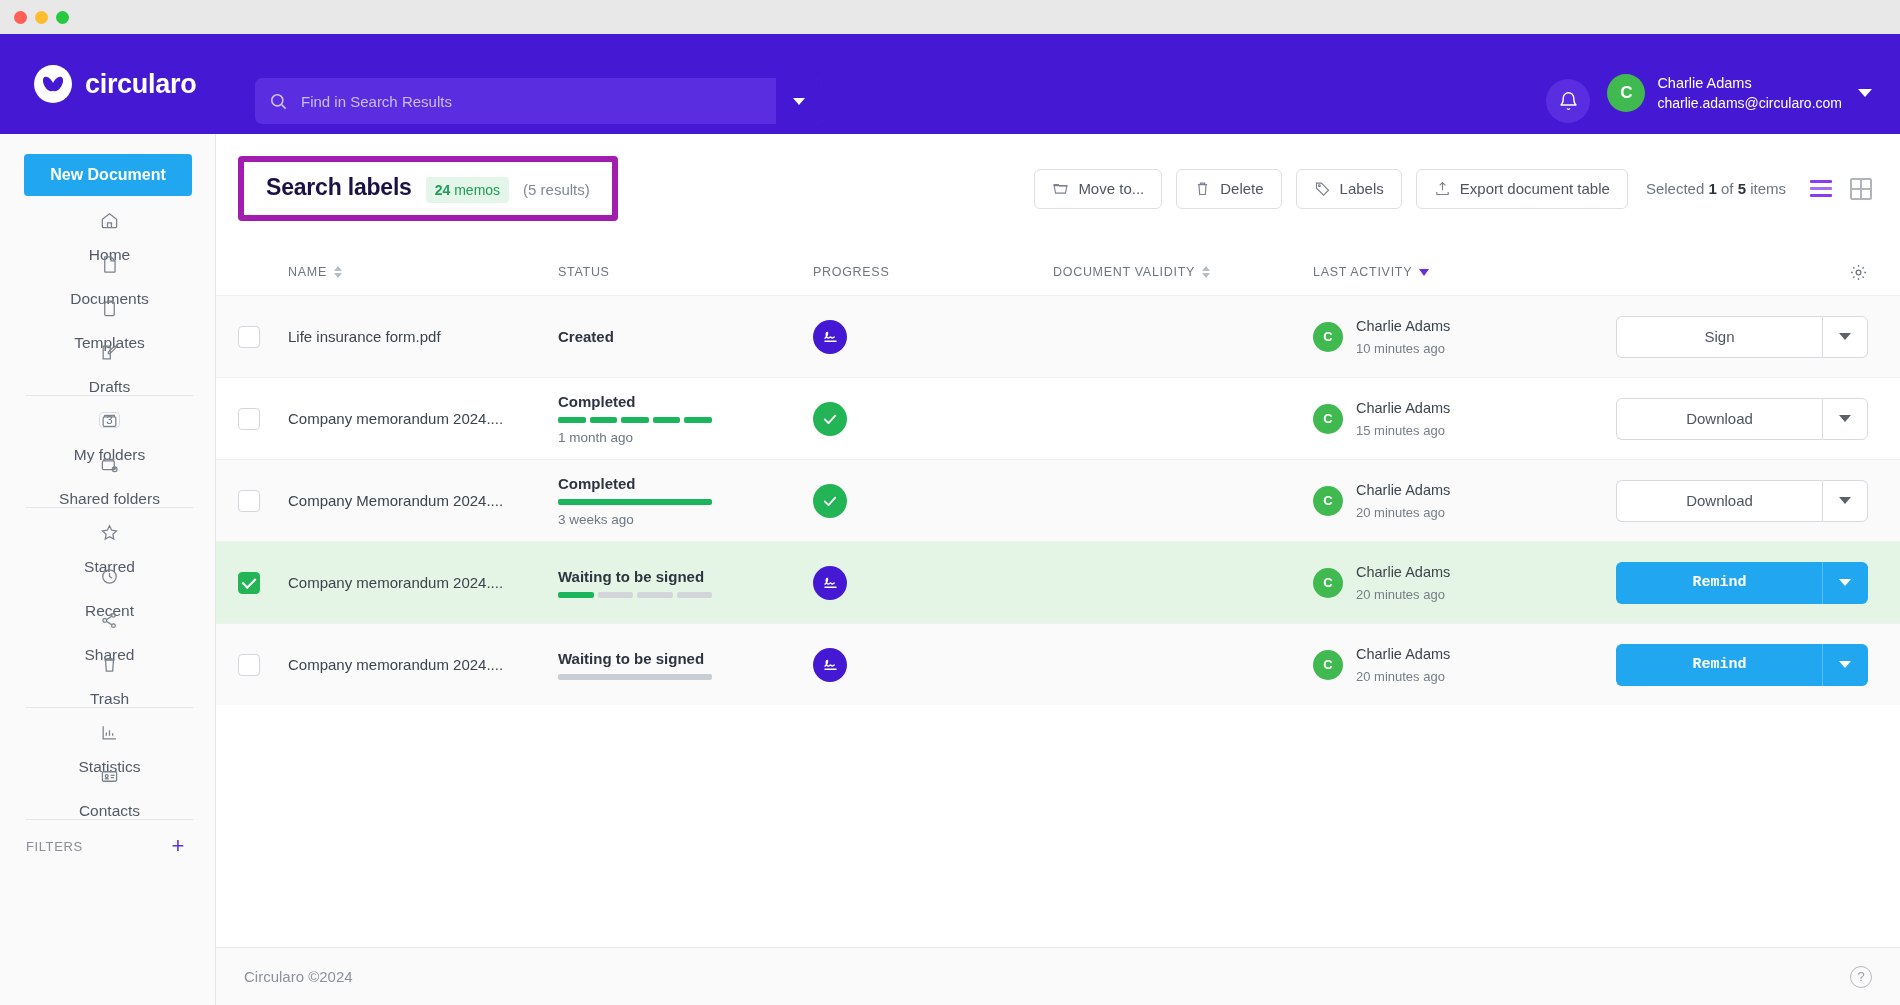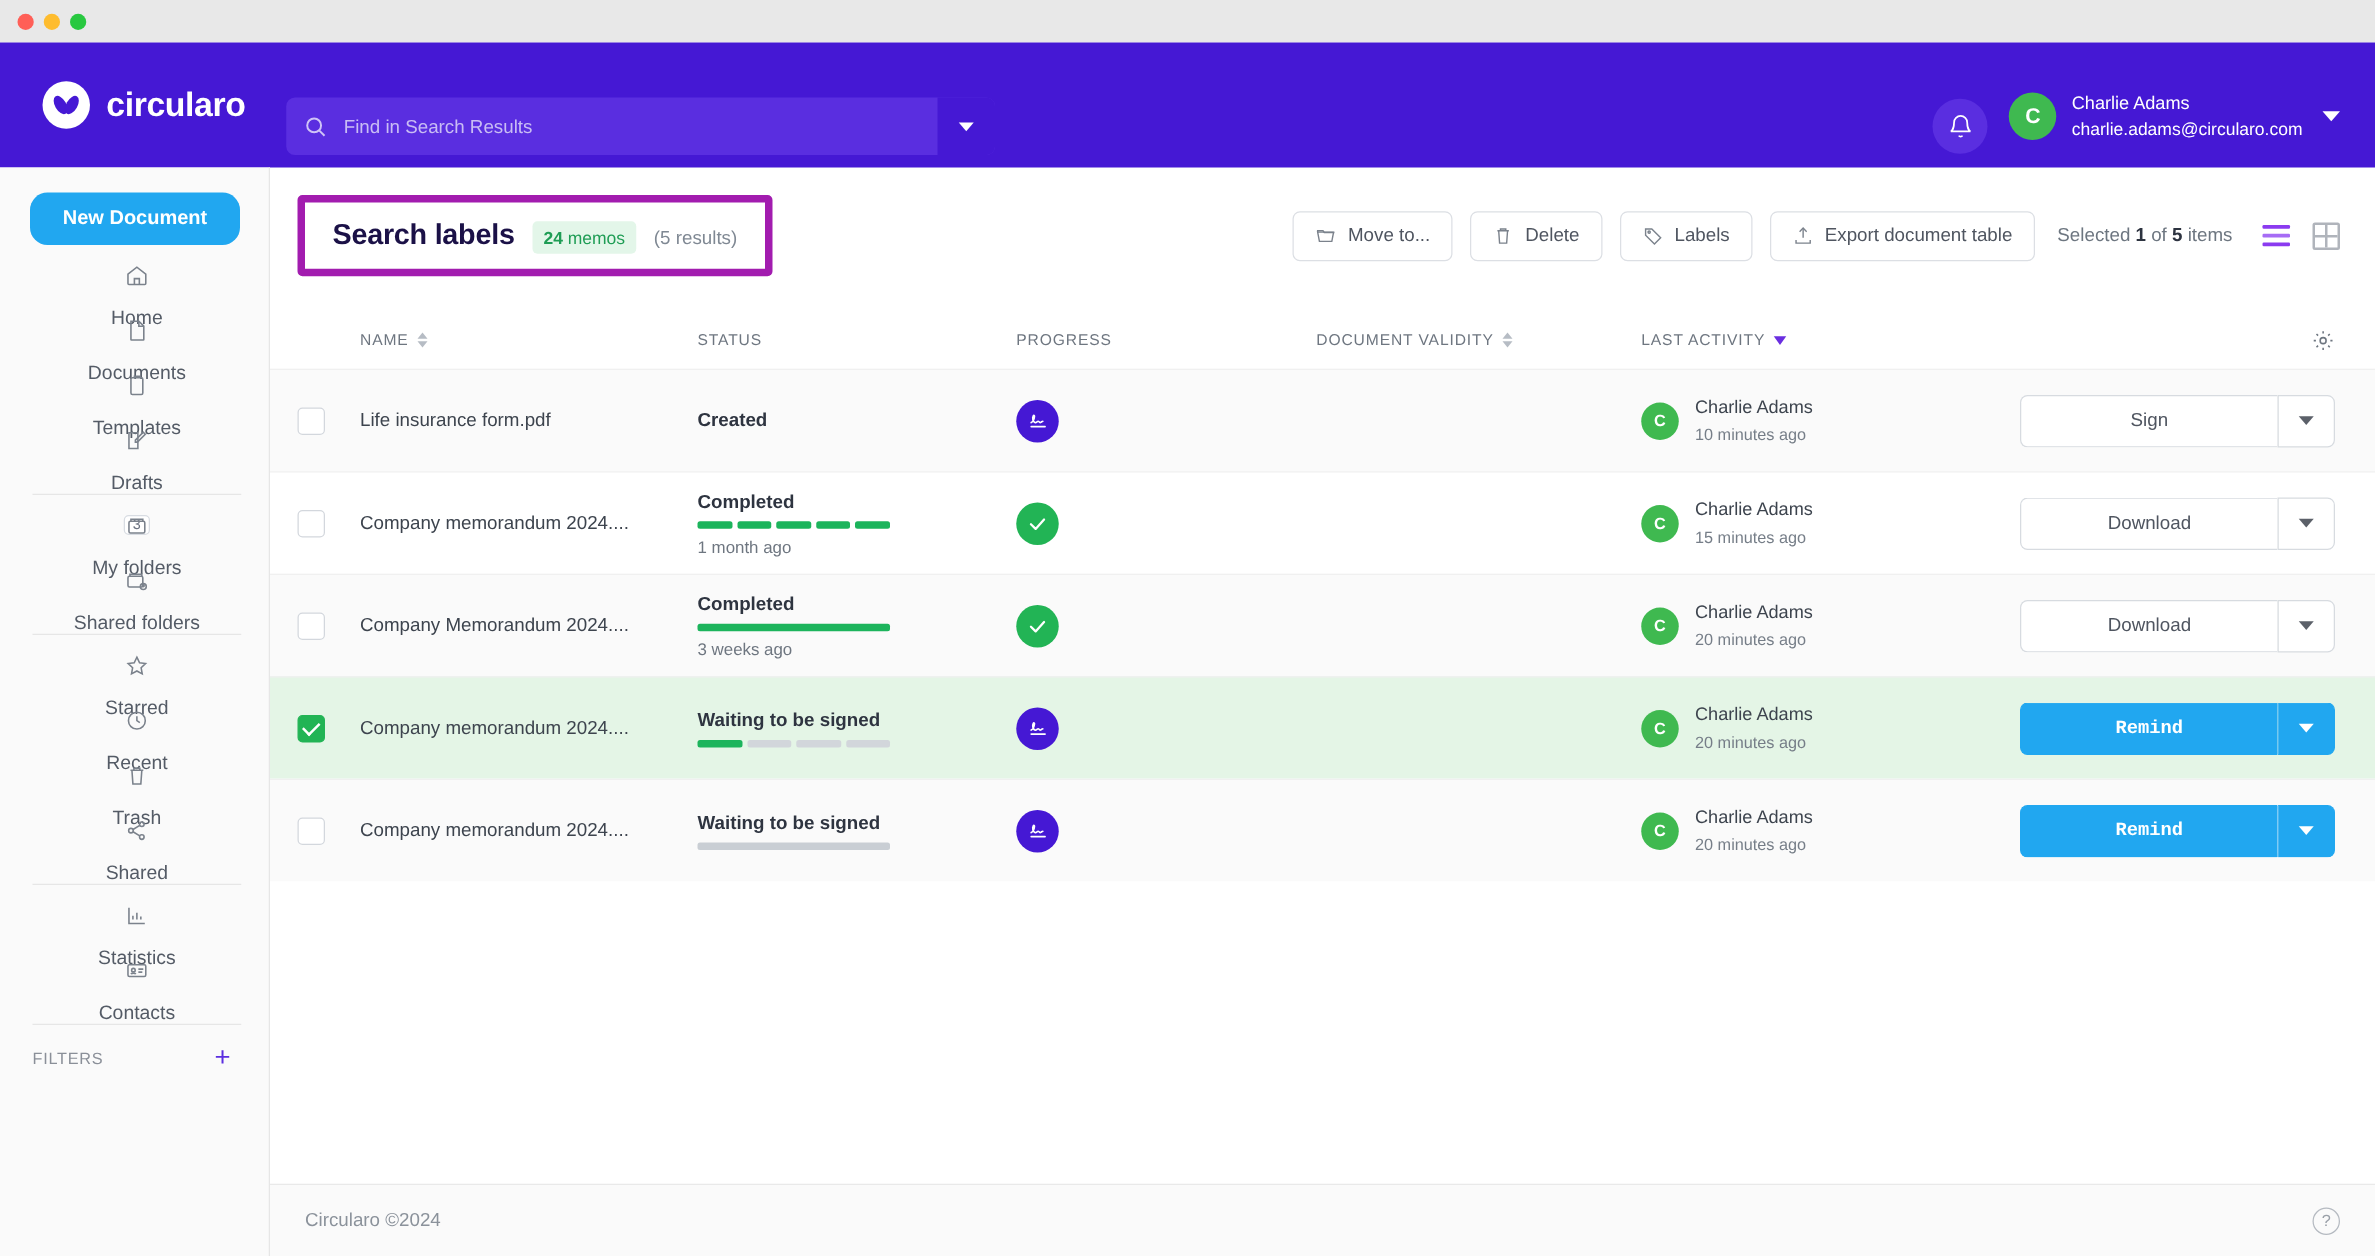--- a/index.html
+++ b/index.html
@@ -31,21 +31,21 @@
     background: #fff; position: relative; flex: none;
   }
   .logo-mark::before, .logo-mark::after {
     content:""; position:absolute; background:#4518d4; border-radius:50%;
   }
   .logo-mark::before { width:9px; height:16px; left:10px; top:11px; transform: rotate(-30deg);}
   .logo-mark::after  { width:9px; height:16px; left:19px; top:11px; transform: rotate(30deg);}
   .logo-text { color: #fff; font-size: 27px; font-weight: 700; letter-spacing: -0.3px; }
 
   .searchbar {
-    position: absolute; left: 229px; top: 44px;
+    position: absolute; left: 255px; top: 44px;
     width: 567px; height: 46px;
     background: #5a2ee0; border-radius: 7px;
     display: flex; align-items: center;
   }
   .search-icon-wrap { width: 46px; display:flex; align-items:center; justify-content:center; }
   .search-input {
     flex: 1; background: transparent; border: none; outline: none;
     color: #fff; font-size: 15px; font-family: "Liberation Sans", sans-serif;
   }
   .search-input::placeholder { color: #c9bdf4; }
@@ -86,21 +86,21 @@
   
   .body-wrap { display: flex; height: calc(1005px - 134px); }
 
   
   .sidebar {
     width: 216px; background: #fafafa; border-right: 1px solid #e6e6e6;
     padding: 0 0 0 0; flex: none; position: relative;
   }
   .new-doc {
     margin: 20px 24px 0 24px; height: 42px;
-    background: #21a7f0; border: none; border-radius: 14px;
+    background: #21a7f0; border: none; border-radius: 4px;
     color: #fff; font-size: 16px; font-weight: 700;
     width: 168px; cursor: pointer;
     font-family: "Liberation Sans", sans-serif;
   }
   .nav-group { margin-top: 14px; }
   .nav-item {
     display: flex; align-items: center; gap: 16px;
     height: 44px; padding: 0 22px 0 26px; cursor: pointer;
     color: #545b66; font-size: 15.5px; flex-direction: column;
   }
@@ -396,36 +396,36 @@
             <circle cx="12" cy="12" r="8.5"></circle>
               <path d="M12 7.5V12l3 2"></path>
           </svg>
         </span>
         <span class="nav-label">Recent</span>
       </div>
 
       <div class="nav-item">
         <span class="ico">
           <svg width="19" height="19" viewBox="0 0 24 24" fill="none" stroke="#7b828c" stroke-width="1.6">
-            <path d="M5.5 6.5h13M9 6.5V4.5h6v2M7 6.5l1 14h8l1-14"></path>
-          </svg>
-        </span>
-        <span class="nav-label">Trash</span>
-      </div>
-
-      <div class="nav-item">
-        <span class="ico">
-          <svg width="19" height="19" viewBox="0 0 24 24" fill="none" stroke="#7b828c" stroke-width="1.6">
             <circle cx="17" cy="5.5" r="2.3"></circle>
               <circle cx="6" cy="12" r="2.3"></circle>
               <circle cx="17" cy="18.5" r="2.3"></circle>
             <path d="M8.1 10.9 14.9 6.7M8.1 13.1l6.8 4.2"></path>
           </svg>
         </span>
         <span class="nav-label">Shared</span>
+      </div>
+
+      <div class="nav-item">
+        <span class="ico">
+          <svg width="19" height="19" viewBox="0 0 24 24" fill="none" stroke="#7b828c" stroke-width="1.6">
+            <path d="M5.5 6.5h13M9 6.5V4.5h6v2M7 6.5l1 14h8l1-14"></path>
+          </svg>
+        </span>
+        <span class="nav-label">Trash</span>
       </div>
     </div>
 
     <div class="nav-sep"></div>
 
     <div class="nav-group">
       <div class="nav-item">
         <span class="ico">
           <svg width="19" height="19" viewBox="0 0 24 24" fill="none" stroke="#7b828c" stroke-width="1.6">
             <path d="M4 4v16h16"></path>

